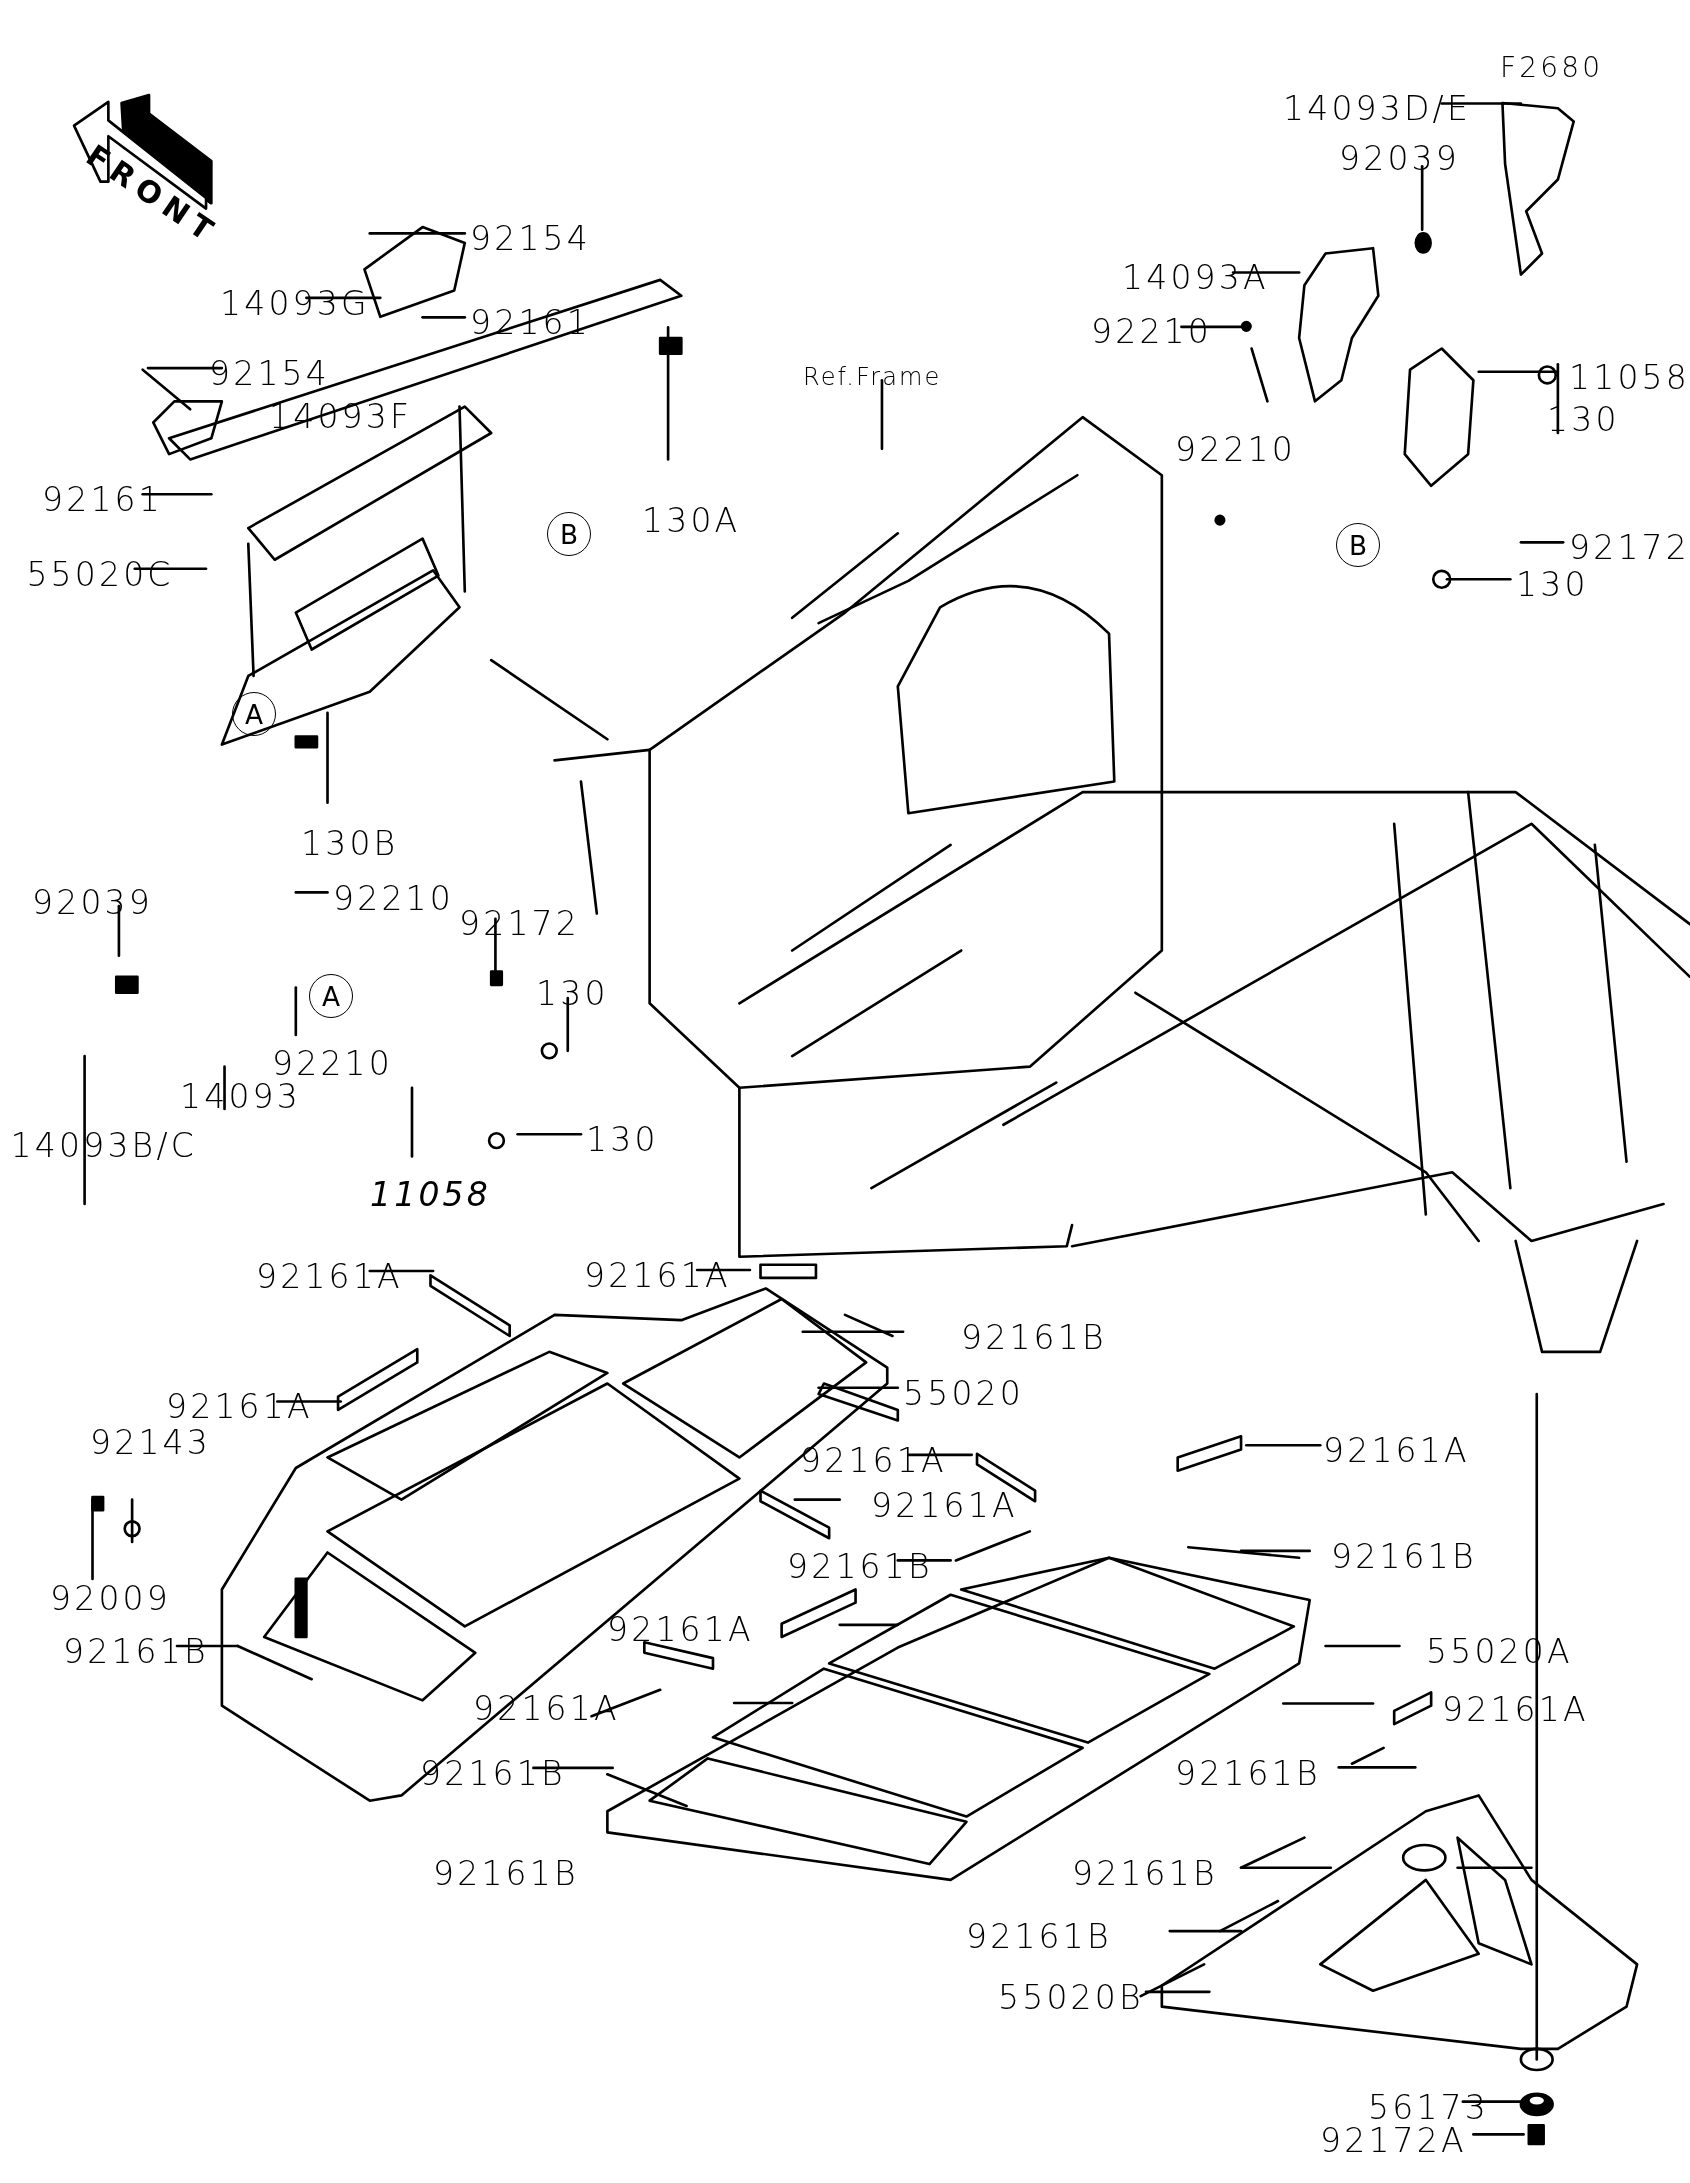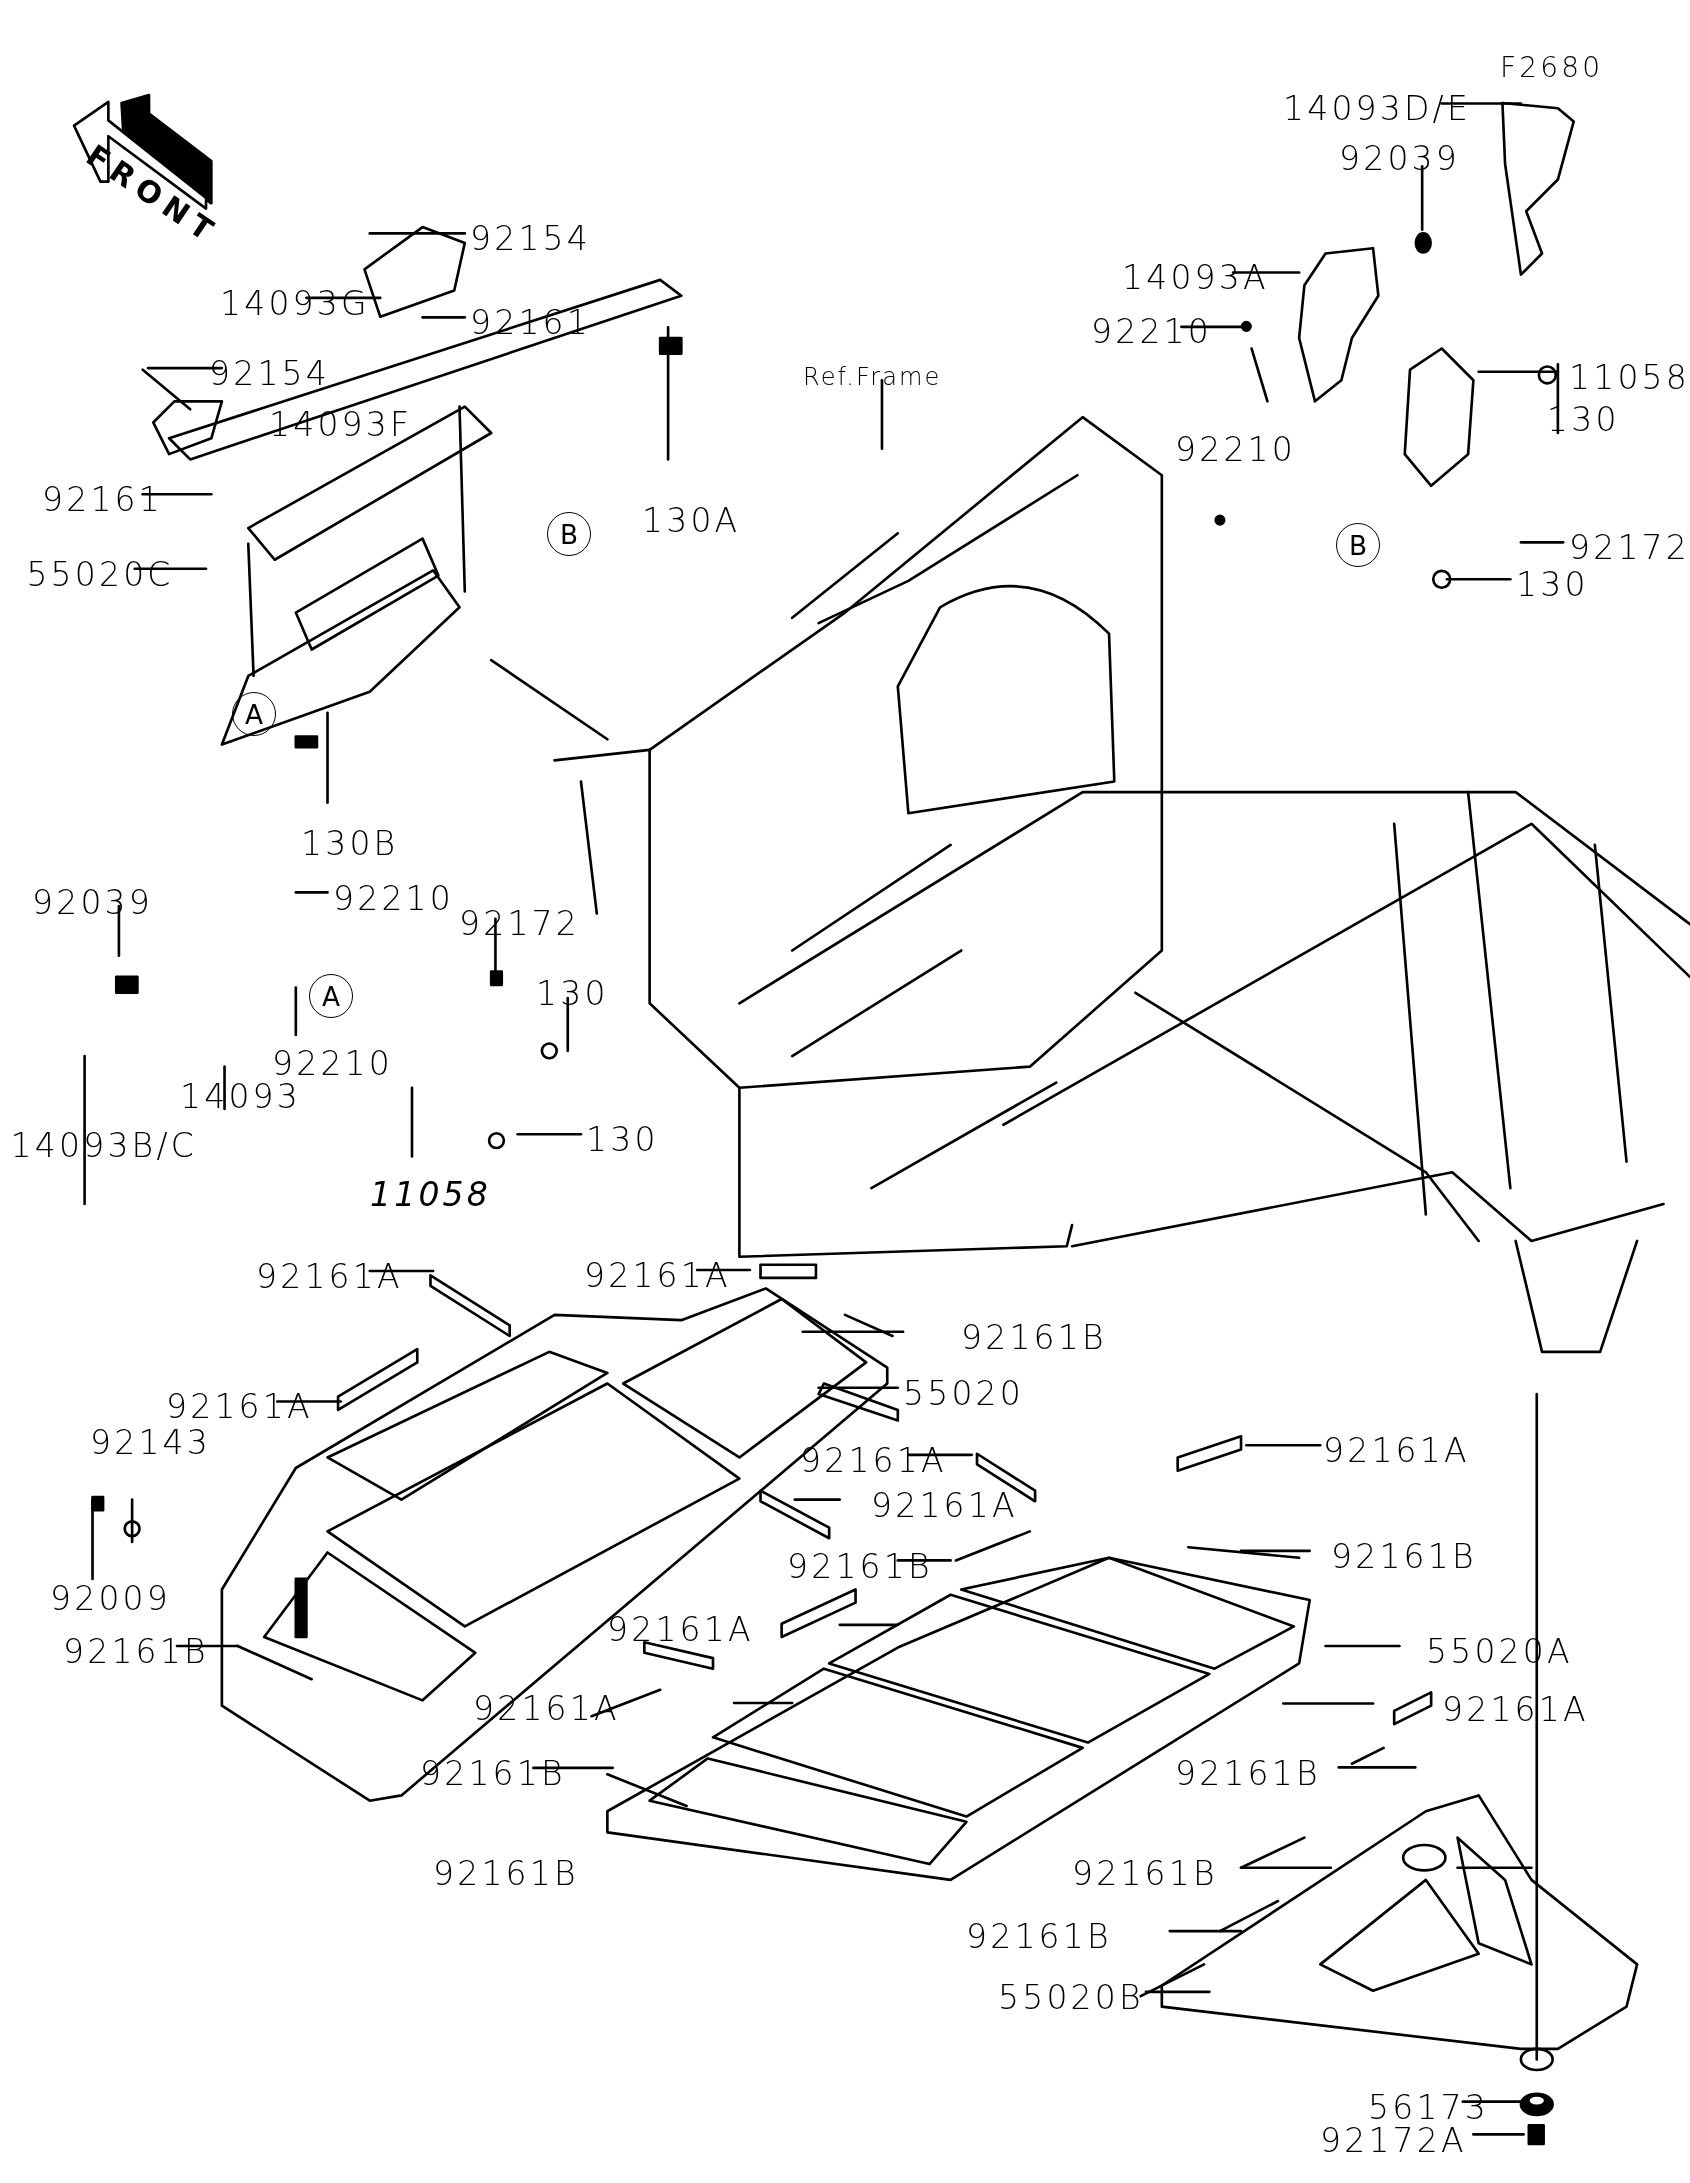--- a/index.html
+++ b/index.html
@@ -189,21 +189,21 @@
   <div class="lbl" style="left:1175px;top:433px;">92210</div>
   <div class="lbl" style="left:1569px;top:361px;">11058A</div>
   <div class="lbl" style="left:1547px;top:403px;">130</div>
   <div class="lbl" style="left:1569px;top:531px;">92172</div>
   <div class="lbl" style="left:1516px;top:568px;">130</div>
 
   <div class="lbl" style="left:470px;top:222px;">92154</div>
   <div class="lbl" style="left:195px;top:287px;margin-left:25px;">14093G</div>
   <div class="lbl" style="left:470px;top:306px;">92161</div>
   <div class="lbl" style="left:209px;top:357px;">92154</div>
-  <div class="lbl" style="left:269px;top:400px;margin-top:8px;">14093F</div>
+  <div class="lbl" style="left:269px;top:400px;">14093F</div>
   <div class="lbl" style="left:42px;top:483px;">92161</div>
   <div class="lbl" style="left:26.4px;top:558px;">55020C</div>
   <div class="lbl" style="left:642px;top:504px;">130A</div>
   <div class="lbl" style="left:301px;top:827px;">130B</div>
 
   <div class="lbl" style="left:32px;top:886px;">92039</div>
   <div class="lbl" style="left:333px;top:882px;">92210</div>
   <div class="lbl" style="left:459px;top:907px;">92172</div>
   <div class="lbl" style="left:536px;top:977px;">130</div>
   <div class="lbl" style="left:272px;top:1047px;">92210</div>

